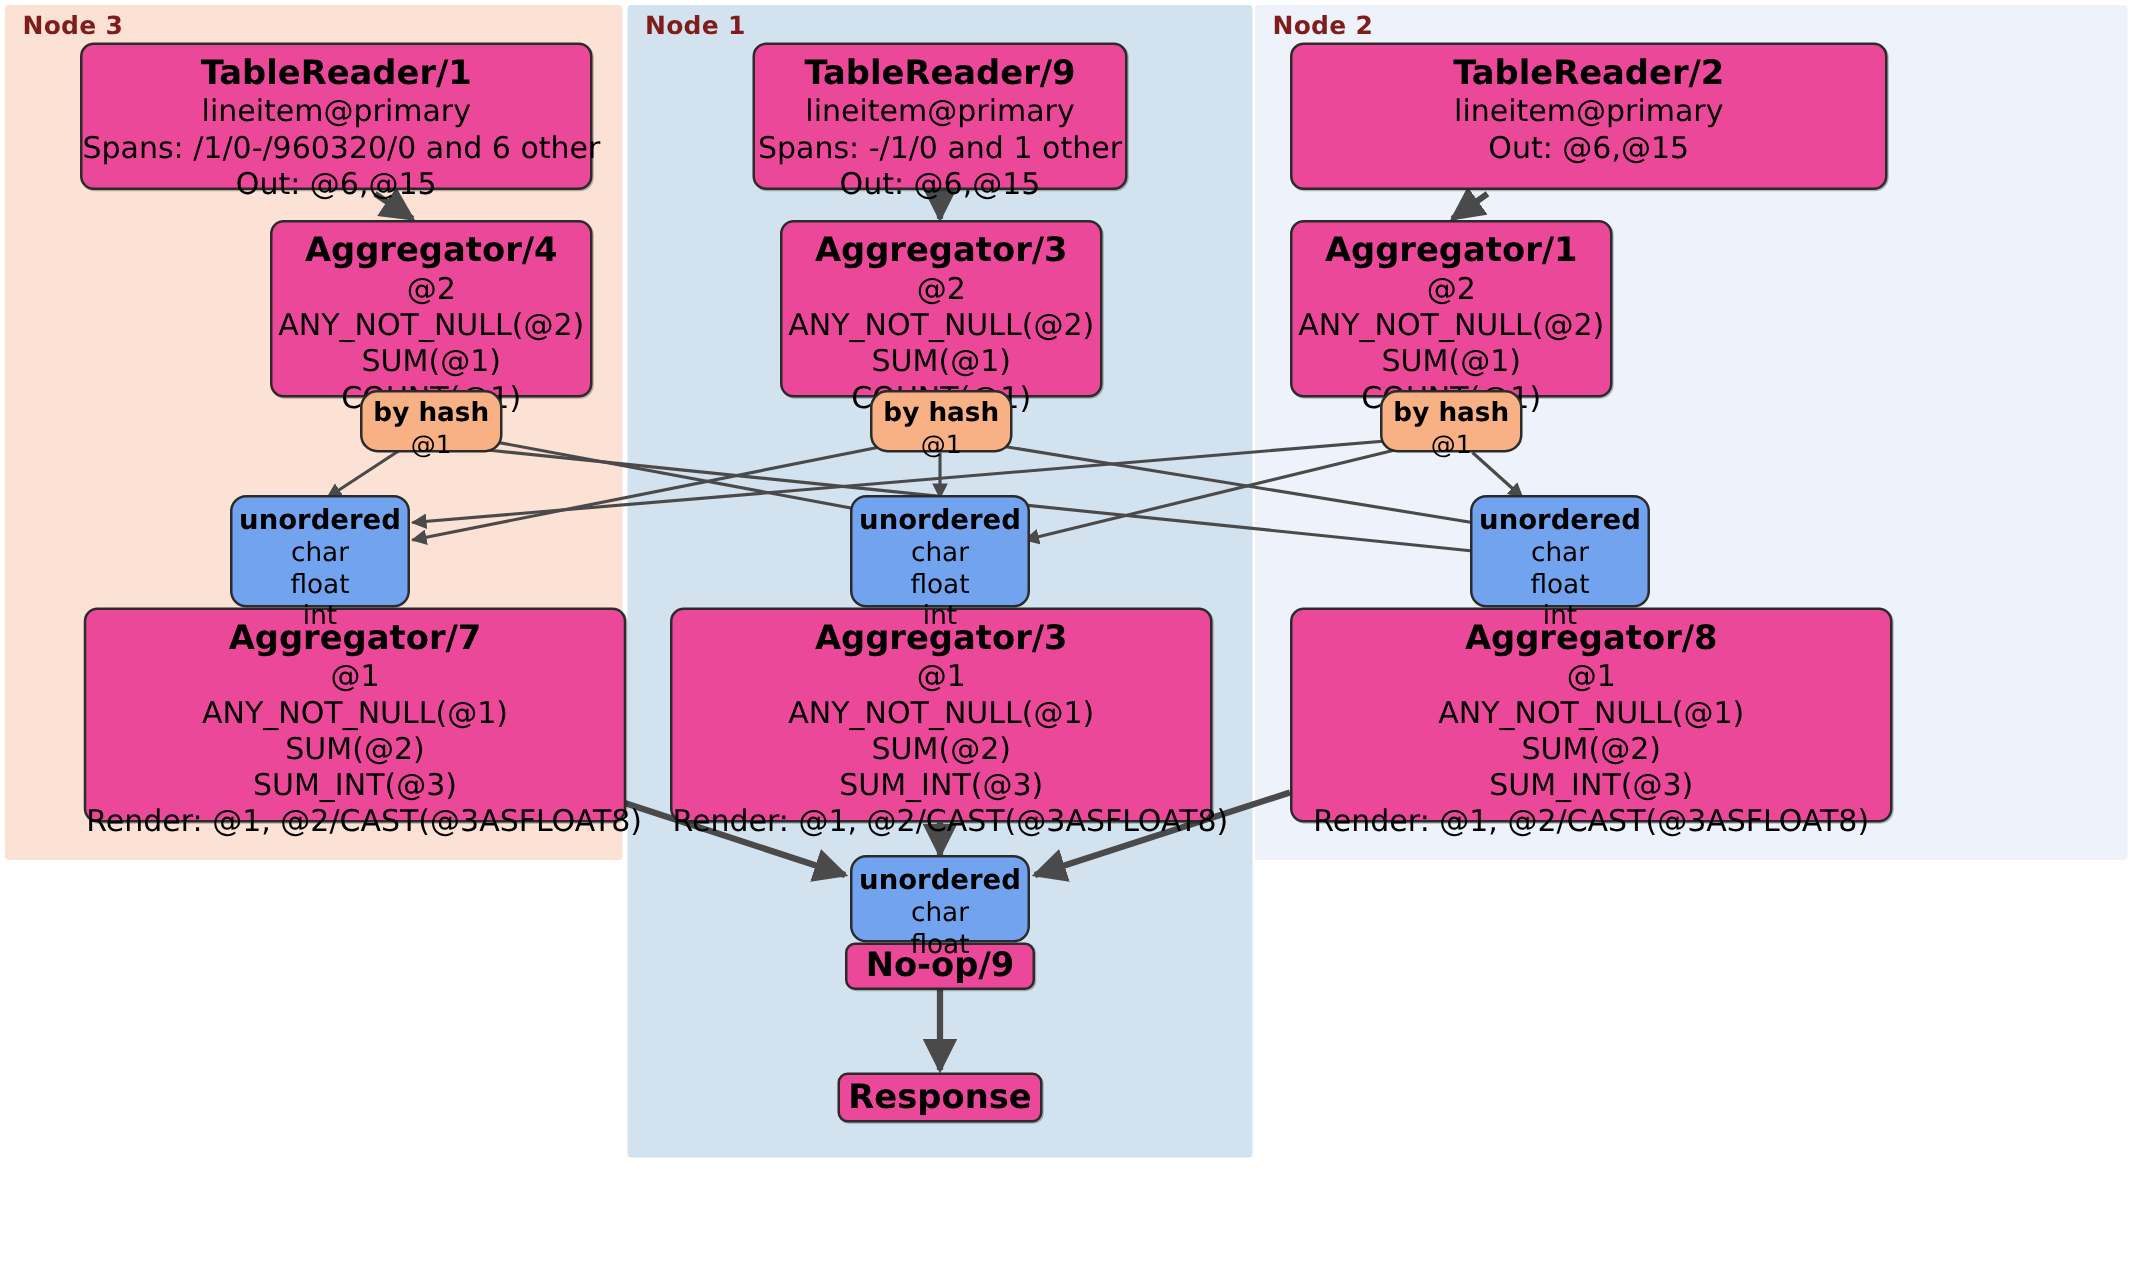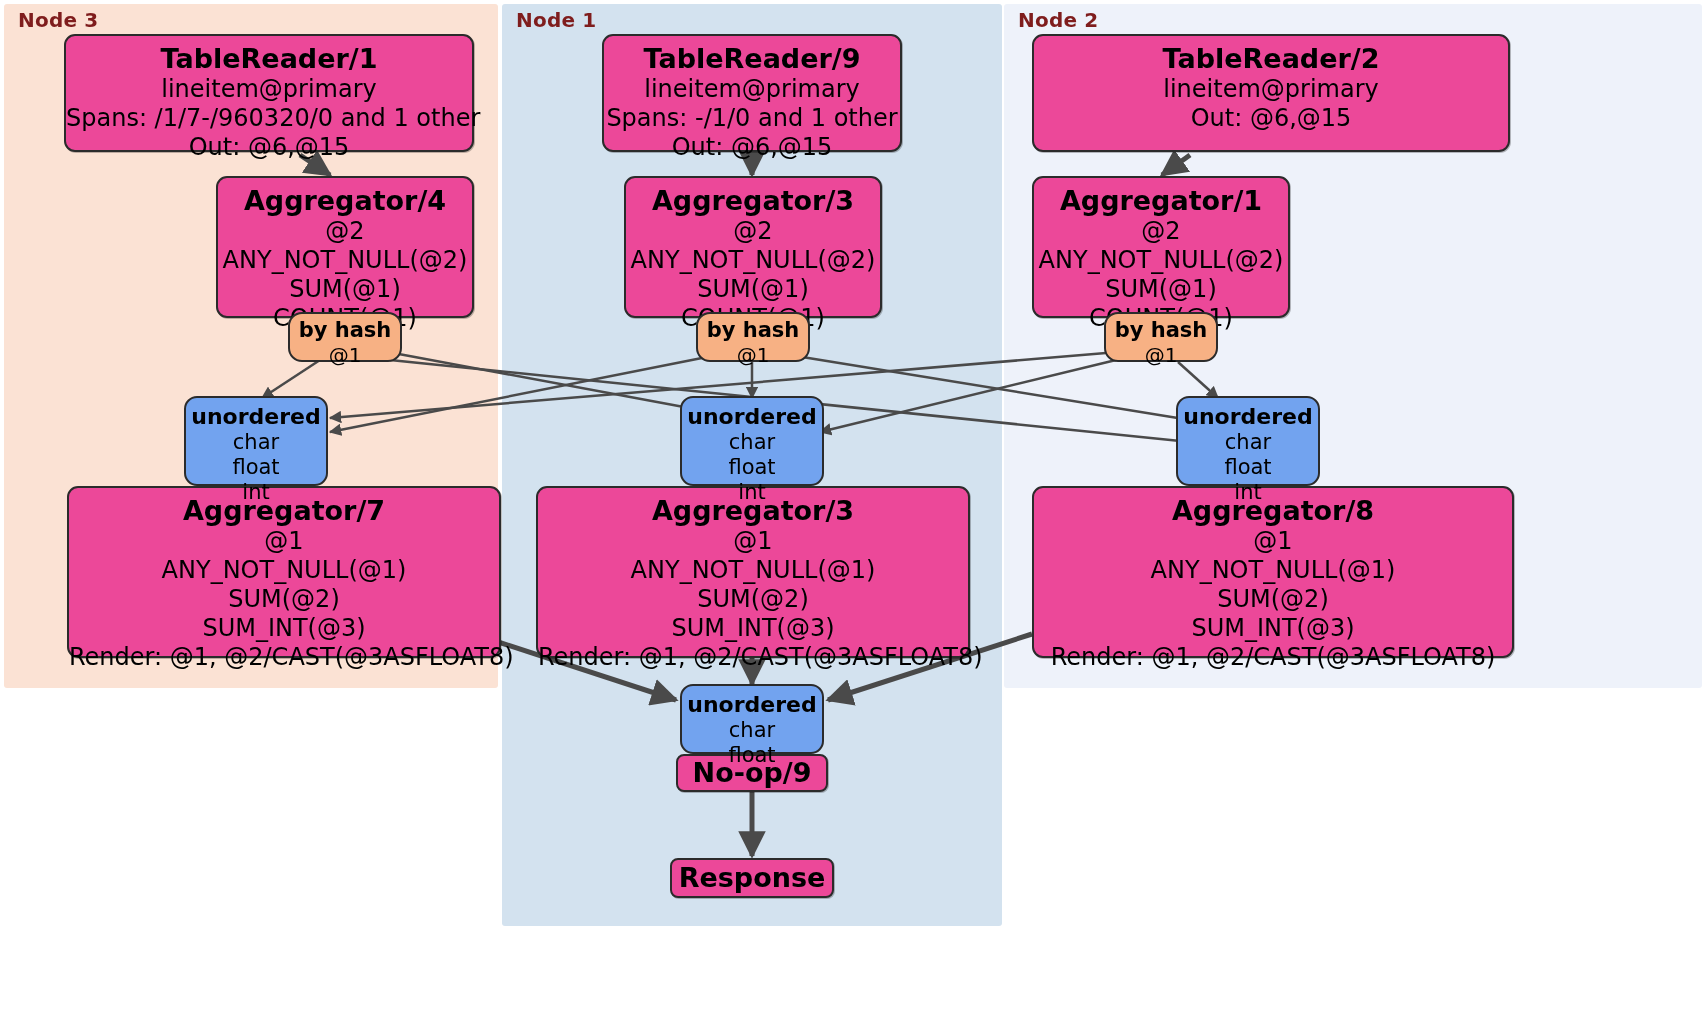--- a/index.html
+++ b/index.html
@@ -170,21 +170,21 @@
       <path d="M 474 634 L 676 700"></path>
       <path d="M 752 658 L 752 684"></path>
       <path d="M 1032 634 L 828 700"></path>
       <path d="M 752 792 L 752 856"></path>
     </g>
   </svg>
 
   <div class="proc" style="left:64px; top:34px; width:410px; height:118px;">
     <div class="title">TableReader/1</div>
     <div class="line">lineitem@primary</div>
-    <div class="line">Spans: /1/7-/960320/0 and 1 other</div>
+    <div class="line">Spans: /1/0-/960320/0 and 6 other</div>
     <div class="line">Out: @6,@15</div>
   </div>
 
   <div class="proc" style="left:216px; top:176px; width:258px; height:142px;">
     <div class="title">Aggregator/4</div>
     <div class="line">@2</div>
     <div class="line">ANY_NOT_NULL(@2)</div>
     <div class="line">SUM(@1)</div>
     <div class="line">COUNT(@1)</div>
   </div>

